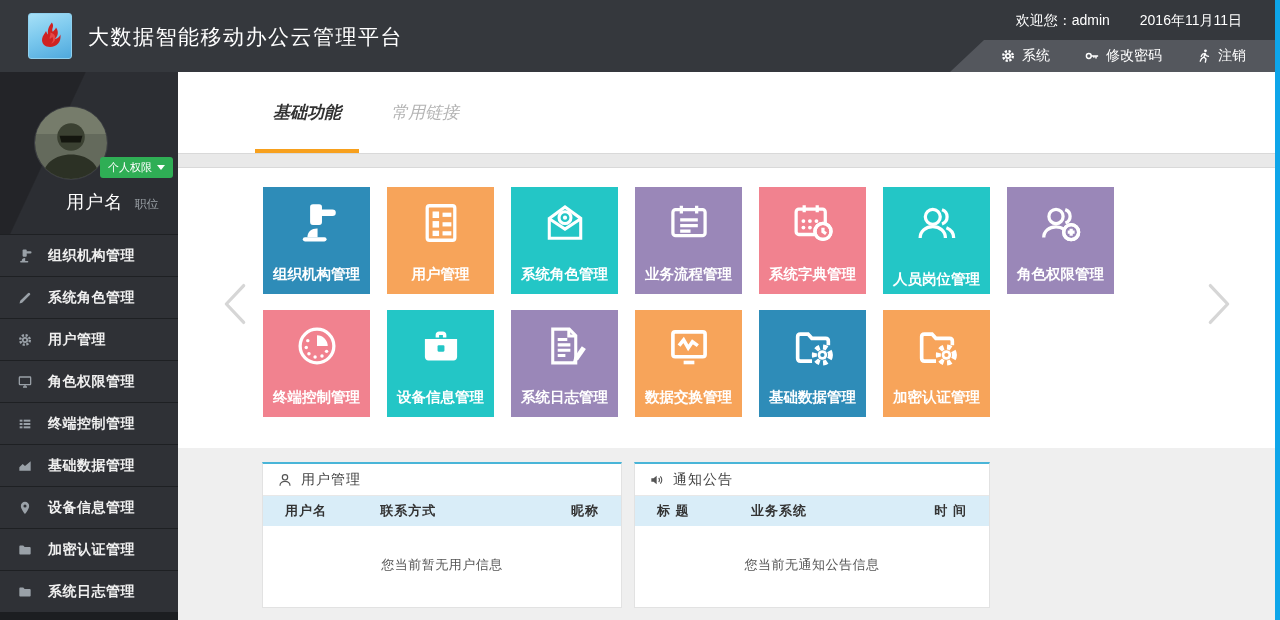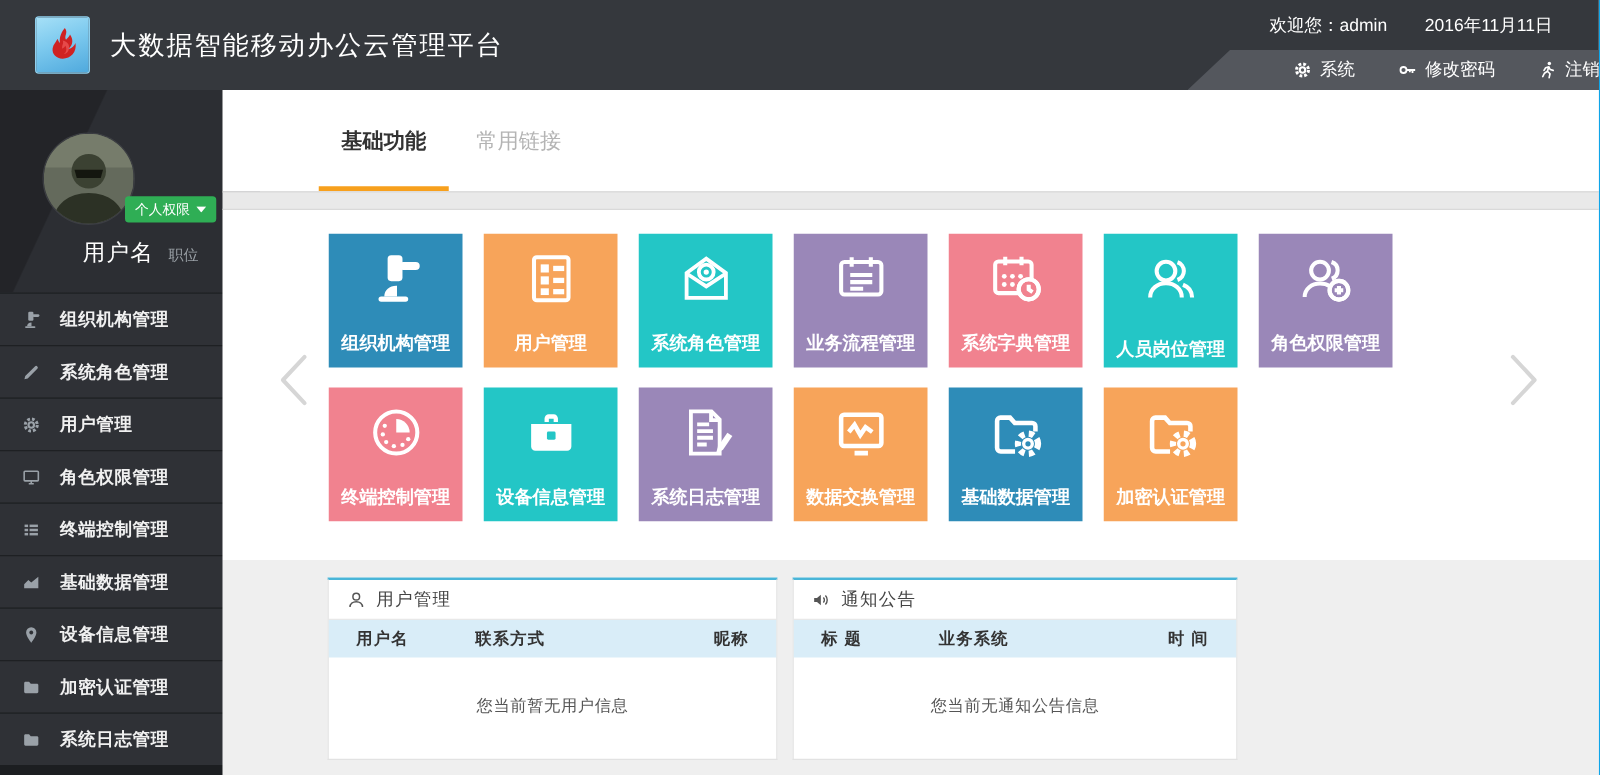--- a/index.html
+++ b/index.html
@@ -1,33 +1,33 @@
 <!DOCTYPE html>
 <html><head>
 <meta charset="utf-8">
 <style>
   html,body{margin:0;padding:0;background:#555;}
   *{box-sizing:border-box;}
   #app{position:relative;width:1280px;height:620px;overflow:hidden;
        font-family:"Liberation Sans","DejaVu Sans",sans-serif;
-       background:#efefef;border-right:1px solid #0ea5e9;}
+       background:#efefef;border-right:5px solid #0ea5e9;}
   .icon svg{display:block;width:100%;height:100%;}
 
   
   .header{position:absolute;left:0;top:0;width:1280px;height:72px;background:#35383d;}
   .logo{position:absolute;left:28px;top:13px;width:44px;height:46px;border-radius:3px;
         background:linear-gradient(160deg,#a6e0f7 0%,#7cc9ee 45%,#4fa9dd 100%);
         border:1px solid #8fd0ee;padding:5px;}
   .app-title{position:absolute;left:88px;top:0;height:72px;line-height:74px;
         color:#ffffff;font-size:21px;letter-spacing:1.5px;font-weight:500;white-space:nowrap;}
   .welcome-row{position:absolute;right:38px;top:0;height:42px;display:flex;align-items:center;
         gap:30px;color:#fff;font-size:14px;}
   .quickbar{position:absolute;right:0;top:40px;height:32px;width:330px;background:#54575d;--bg:#54575d;
         clip-path:polygon(34px 0,100% 0,100% 100%,0 100%);
-        display:flex;align-items:center;justify-content:flex-end;gap:34px;}
+        display:flex;align-items:center;justify-content:flex-end;gap:34px;padding-right:34px;}
   .qa-item{display:flex;align-items:center;gap:6px;color:#fff;font-size:14px;cursor:pointer;}
   .qa-icon{width:16px;height:16px;color:#fff;}
 
   
   .sidebar{position:absolute;left:0;top:72px;width:208px;height:548px;background:#27292d;}
   .profile{position:relative;height:162px;
         background:linear-gradient(115deg,#232428 30%,#2c2e33 30.5%);}
   .avatar{position:absolute;left:34px;top:34px;width:74px;height:74px;border-radius:50%;
         overflow:hidden;border:1px solid #3c3e43;}
   .perm-badge{position:absolute;left:100px;top:85px;height:21px;padding:0 8px;border-radius:3px;
@@ -41,21 +41,21 @@
         display:flex;align-items:center;padding:0 20px 0 17px;cursor:pointer;}
   .mi-icon{width:16px;height:16px;color:#9aa1a8;margin-right:15px;flex:none;--bg:#2f3136;}
   .mi-label{flex:1;color:#f0f0f0;font-size:14px;font-weight:bold;letter-spacing:.5px;}
   .mi-chevron{width:7px;height:7px;border-top:2px solid #8d939b;border-right:2px solid #8d939b;
         transform:rotate(45deg);flex:none;}
   .sb-bottom{position:absolute;left:0;bottom:0;width:100%;height:8px;background:#1c1e21;}
 
   
   .main{position:absolute;left:178px;top:72px;width:1102px;height:548px;}
   .tabbar{position:absolute;left:0;top:0;width:100%;height:81px;background:#fff;}
-  .tabs{position:absolute;left:77px;top:0;height:100%;display:flex;gap:4px;}
+  .tabs{position:absolute;left:77px;top:0;height:100%;display:flex;gap:14px;font-style:italic;}
   .tab{width:104px;height:100%;display:flex;align-items:center;justify-content:center;
         font-size:17px;color:#b4b4b4;position:relative;cursor:pointer;}
   .tab.active{color:#333;font-weight:bold;}
   .tab.active:after{content:"";position:absolute;left:0;bottom:0;width:100%;height:4px;background:#f7a01d;}
   .gray-strip{position:absolute;left:0;top:81px;width:100%;height:15px;background:#e9e9e9;
         border-top:1px solid #d9d9d9;border-bottom:1px solid #d9d9d9;}
   .tiles-area{position:absolute;left:0;top:96px;width:100%;height:280px;background:#fff;}
   .tile-row{position:absolute;left:85px;display:flex;gap:17px;}
   .tile-row.r1{top:19px;}
   .tile-row.r2{top:142px;}

